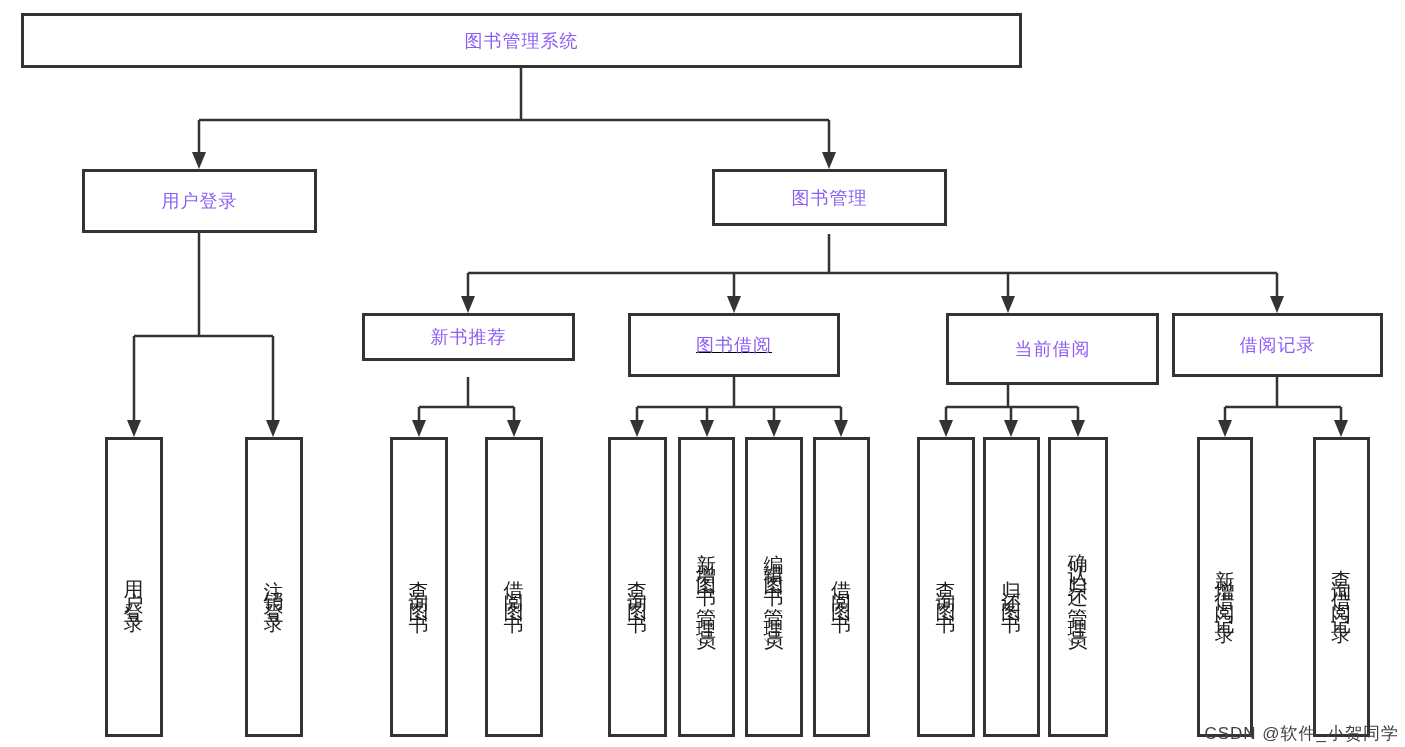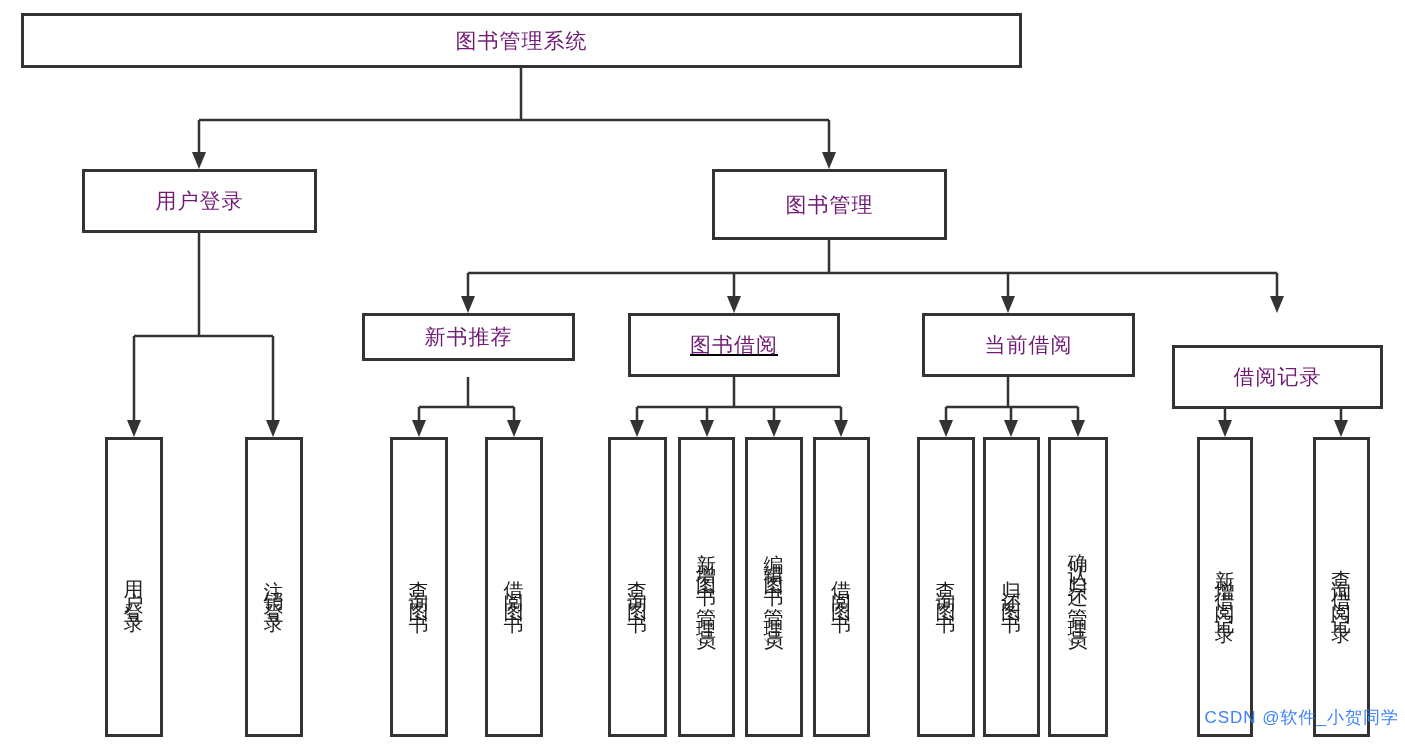--- a/index.html
+++ b/index.html
@@ -19,39 +19,39 @@
   .node {
     position: absolute;
     box-sizing: border-box;
     border: 3px solid #333333;
     background: #ffffff;
     display: flex;
     align-items: center;
     justify-content: center;
   }
   .hlabel {
-    font-size: 21px;
-    color: #701a75;
+    font-size: 18px;
+    color: #8b5cf6;
     letter-spacing: 1px;
     white-space: nowrap;
   }
   .vlabel {
     writing-mode: vertical-rl;
     text-orientation: mixed;
     font-size: 20px;
     letter-spacing: 11px;
     color: #1d1d1d;
     line-height: 1;
   }
   .watermark {
     position: absolute;
     right: 6px;
-    bottom: 18px;
+    bottom: 2px;
     font-size: 17px;
-    color: #3b82f6;
+    color: #404040;
     letter-spacing: 1px;
     z-index: 5;
     white-space: nowrap;
   }
 </style>
 </head>
 <body>
 
 <div class="canvas">
 
@@ -88,34 +88,34 @@
     </g>
   </svg>
 
   <div class="node" style="left:21px; top:13px; width:1001px; height:55px;">
     <span class="hlabel">图书管理系统</span>
   </div>
 
   <div class="node" style="left:82px; top:169px; width:235px; height:64px;">
     <span class="hlabel">用户登录</span>
   </div>
-  <div class="node" style="left:712px; top:169px; width:235px; height:71px;">
+  <div class="node" style="left:712px; top:169px; width:235px; height:57px;">
     <span class="hlabel">图书管理</span>
   </div>
 
   <div class="node" style="left:362px; top:313px; width:213px; height:48px;">
     <span class="hlabel">新书推荐</span>
   </div>
   <div class="node" style="left:628px; top:313px; width:212px; height:64px;text-decoration:underline;">
     <span class="hlabel">图书借阅</span>
   </div>
-  <div class="node" style="left:922px; top:313px; width:213px; height:64px;">
+  <div class="node" style="left:946px; top:313px; width:213px; height:72px;">
     <span class="hlabel">当前借阅</span>
   </div>
-  <div class="node" style="left:1172px; top:313px; width:211px; height:64px;margin-top:32px;">
+  <div class="node" style="left:1172px; top:313px; width:211px; height:64px;">
     <span class="hlabel">借阅记录</span>
   </div>
 
   <div class="node" style="left:105px; top:437px; width:58px; height:300px;">
     <span class="vlabel">用户登录</span>
   </div>
   <div class="node" style="left:245px; top:437px; width:58px; height:300px;">
     <span class="vlabel">注销登录</span>
   </div>
 

